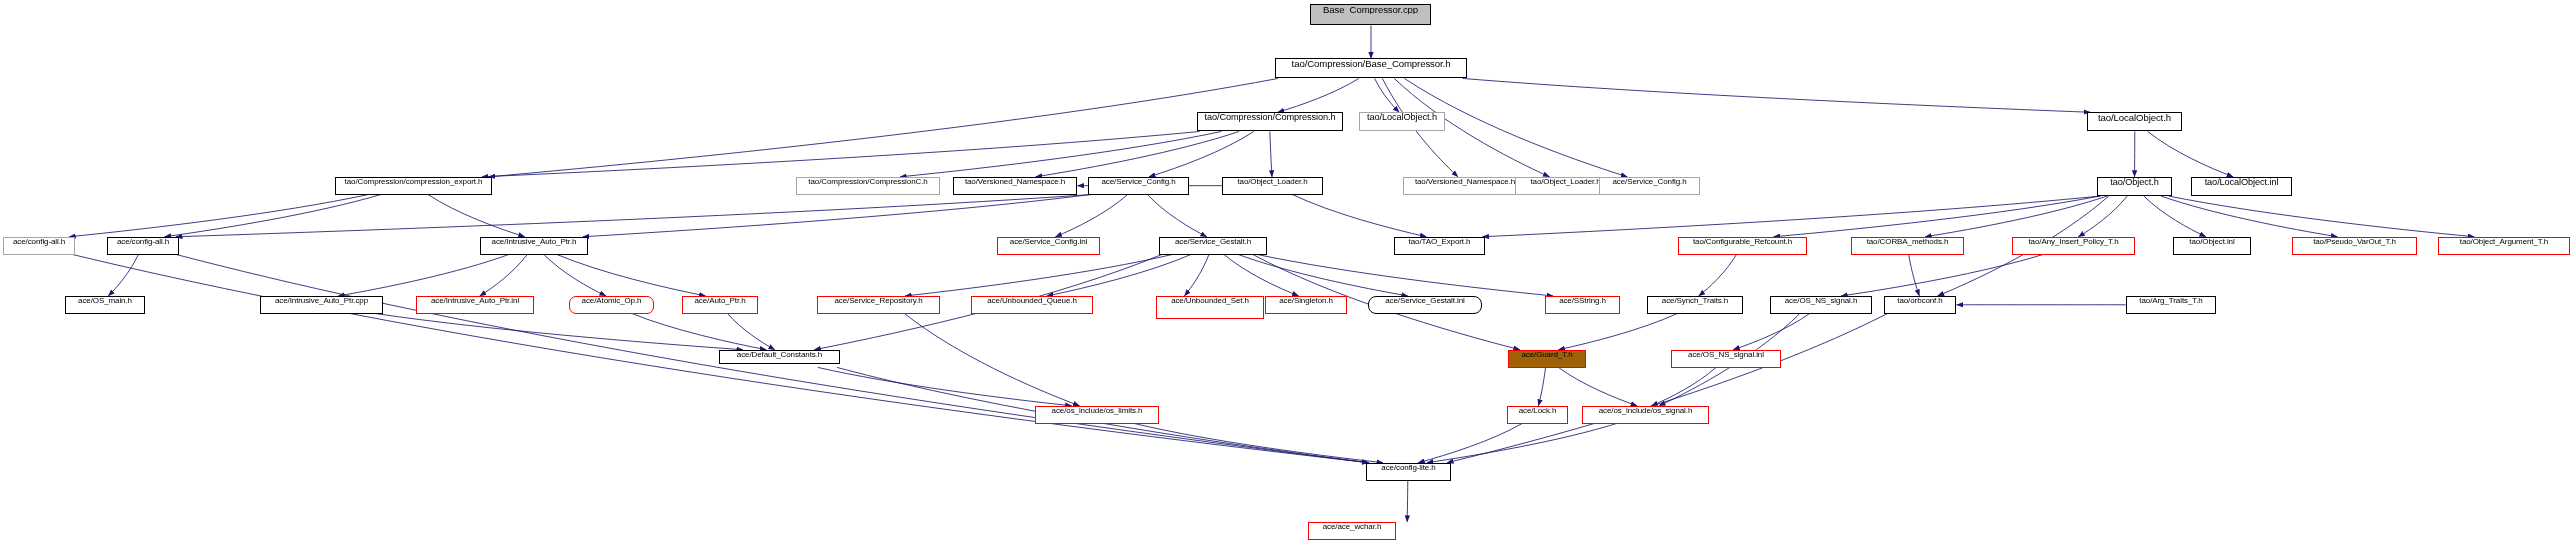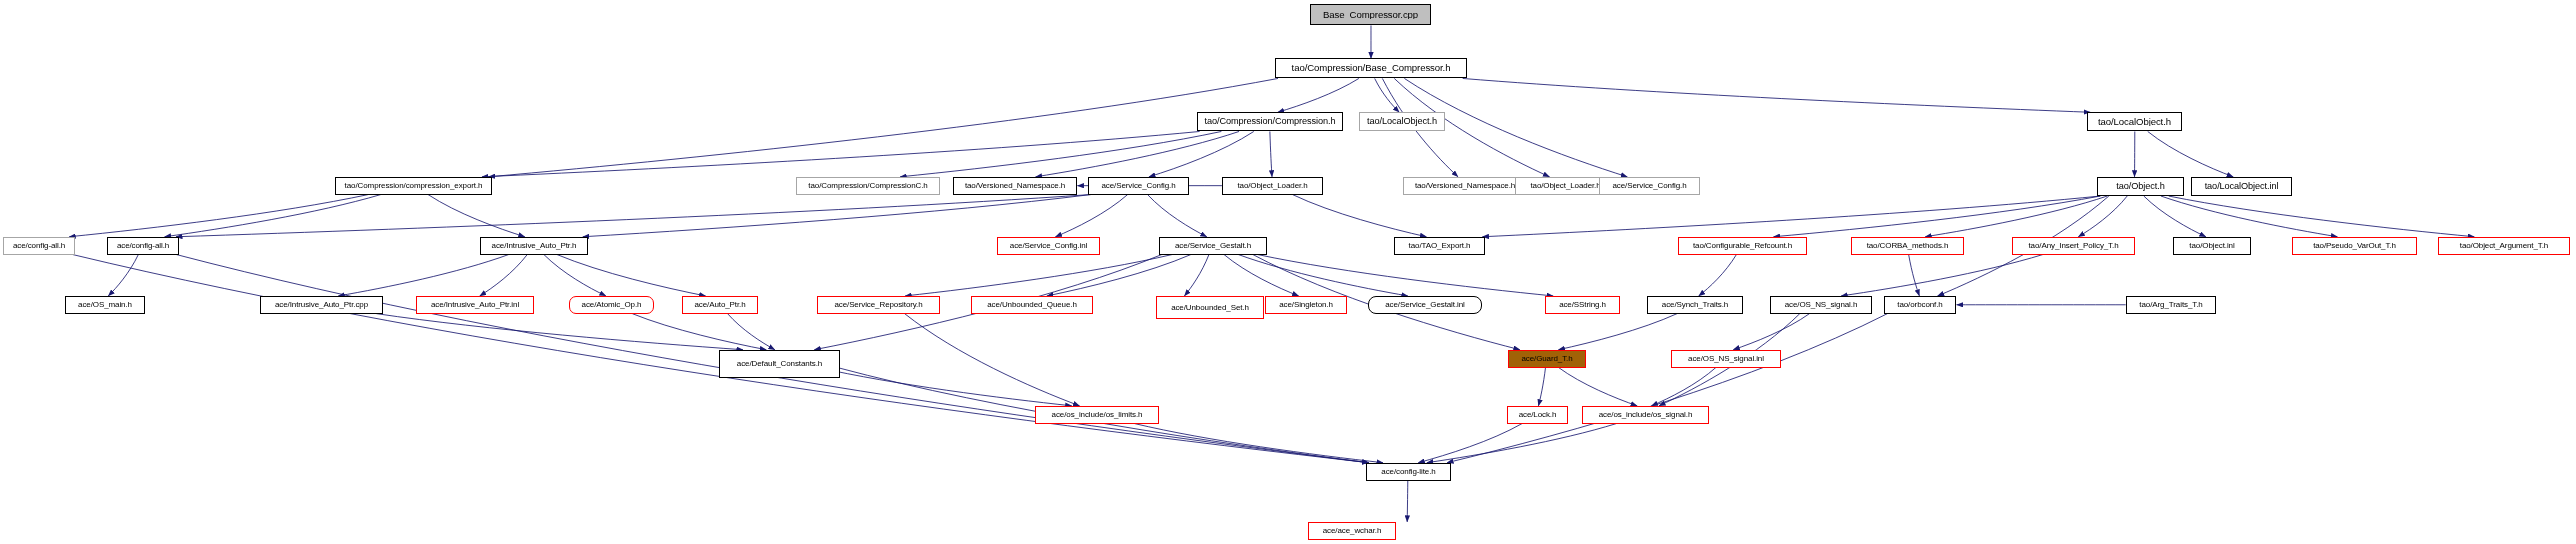--- a/index.html
+++ b/index.html
@@ -23,21 +23,21 @@
     left: 0;
     top: 0;
     width: 2576px;
     height: 545px;
     pointer-events: none;
   }
   .graph-node {
     position: absolute;
     box-sizing: border-box;
     display: flex;
-    align-items: center;
+    align-items: flex-start;
     justify-content: center;
     white-space: nowrap;
     background: #ffffff;
     border: 0.8px solid #000000;
     color: #000000;
     font-family: "Liberation Sans", sans-serif;
     line-height: 1;
     letter-spacing: -0.1px;
     z-index: 5;
   }
@@ -178,21 +178,21 @@
       </div>
       <div class="graph-node kind-grey" style="left: 1403px; top: 177px; width: 124px; height: 17.7px; font-size: 8px; background: rgb(255, 255, 255); border-color: rgb(166, 166, 166);">
         <span class="node-label">tao/Versioned_Namespace.h</span>
       </div>
       <div class="graph-node kind-grey" style="left: 1515px; top: 177px; width: 101px; height: 17.7px; font-size: 8px; background: rgb(255, 255, 255); border-color: rgb(166, 166, 166);">
         <span class="node-label">tao/Object_Loader.h</span>
       </div>
       <div class="graph-node kind-grey" style="left: 1599px; top: 177px; width: 101px; height: 17.7px; font-size: 8px; background: rgb(255, 255, 255); border-color: rgb(166, 166, 166);">
         <span class="node-label">ace/Service_Config.h</span>
       </div>
-      <div class="graph-node kind-black" style="left: 2097px; top: 177px; width: 87px; height: 19px; font-size: 9.2px; background: rgb(255, 255, 255); border-color: rgb(0, 0, 0);">
+      <div class="graph-node kind-black" style="left: 2097px; top: 177px; width: 75px; height: 19px; font-size: 9.2px; background: rgb(255, 255, 255); border-color: rgb(0, 0, 0);">
         <span class="node-label">tao/Object.h</span>
       </div>
       <div class="graph-node kind-black" style="left: 2191px; top: 177px; width: 101px; height: 19px; font-size: 9.2px; background: rgb(255, 255, 255); border-color: rgb(0, 0, 0);">
         <span class="node-label">tao/LocalObject.inl</span>
       </div>
       <div class="graph-node kind-grey" style="left: 3.1px; top: 237px; width: 72px; height: 17.7px; font-size: 8px; background: rgb(255, 255, 255); border-color: rgb(166, 166, 166);">
         <span class="node-label">ace/config-all.h</span>
       </div>
       <div class="graph-node kind-black" style="left: 107px; top: 237px; width: 72px; height: 17.7px; font-size: 8px; background: rgb(255, 255, 255); border-color: rgb(0, 0, 0);">
         <span class="node-label">ace/config-all.h</span>
@@ -265,21 +265,21 @@
       </div>
       <div class="graph-node kind-black" style="left: 1770px; top: 296px; width: 102px; height: 17.7px; font-size: 8px; background: rgb(255, 255, 255); border-color: rgb(0, 0, 0);">
         <span class="node-label">ace/OS_NS_signal.h</span>
       </div>
       <div class="graph-node kind-black" style="left: 1884px; top: 296px; width: 72px; height: 17.7px; font-size: 8px; background: rgb(255, 255, 255); border-color: rgb(0, 0, 0);">
         <span class="node-label">tao/orbconf.h</span>
       </div>
       <div class="graph-node kind-black" style="left: 2126px; top: 296px; width: 90px; height: 17.7px; font-size: 8px; background: rgb(255, 255, 255); border-color: rgb(0, 0, 0);">
         <span class="node-label">tao/Arg_Traits_T.h</span>
       </div>
-      <div class="graph-node kind-black" style="left: 719px; top: 350px; width: 121px; height: 28px; font-size: 8px; background: rgb(255, 255, 255); border-color: rgb(0, 0, 0);">
+      <div class="graph-node kind-black" style="left: 719px; top: 350px; width: 121px; height: 14px; font-size: 8px; background: rgb(255, 255, 255); border-color: rgb(0, 0, 0);">
         <span class="node-label">ace/Default_Constants.h</span>
       </div>
       <div class="graph-node kind-red" style="left: 1508px; top: 350px; width: 78px; height: 17.7px; font-size: 8px; background: #a16207; border-color: rgb(255, 0, 0);">
         <span class="node-label">ace/Guard_T.h</span>
       </div>
       <div class="graph-node kind-red" style="left: 1671px; top: 350px; width: 110px; height: 17.7px; font-size: 8px; background: rgb(255, 255, 255); border-color: rgb(255, 0, 0);">
         <span class="node-label">ace/OS_NS_signal.inl</span>
       </div>
       <div class="graph-node kind-red" style="left: 1035px; top: 406px; width: 124px; height: 17.7px; font-size: 8px; background: rgb(255, 255, 255); border-color: rgb(255, 0, 0);">
         <span class="node-label">ace/os_include/os_limits.h</span>

